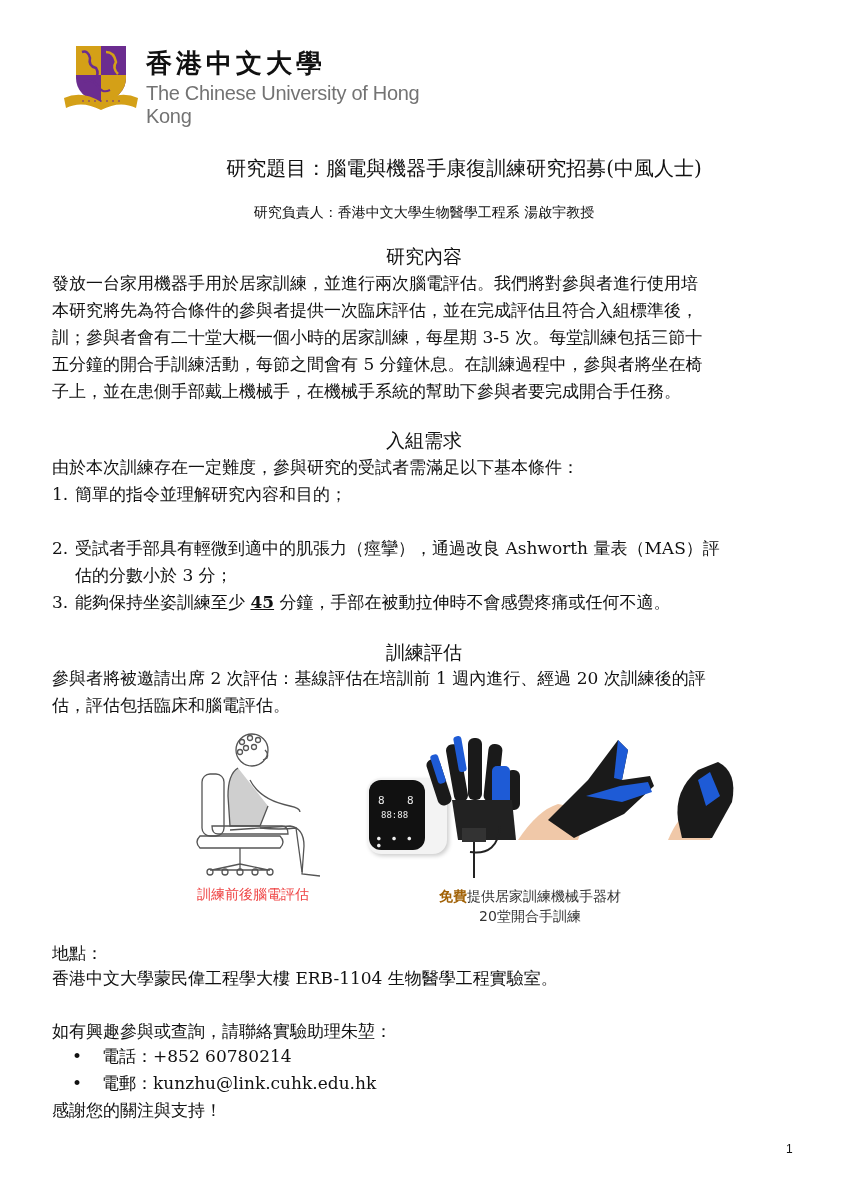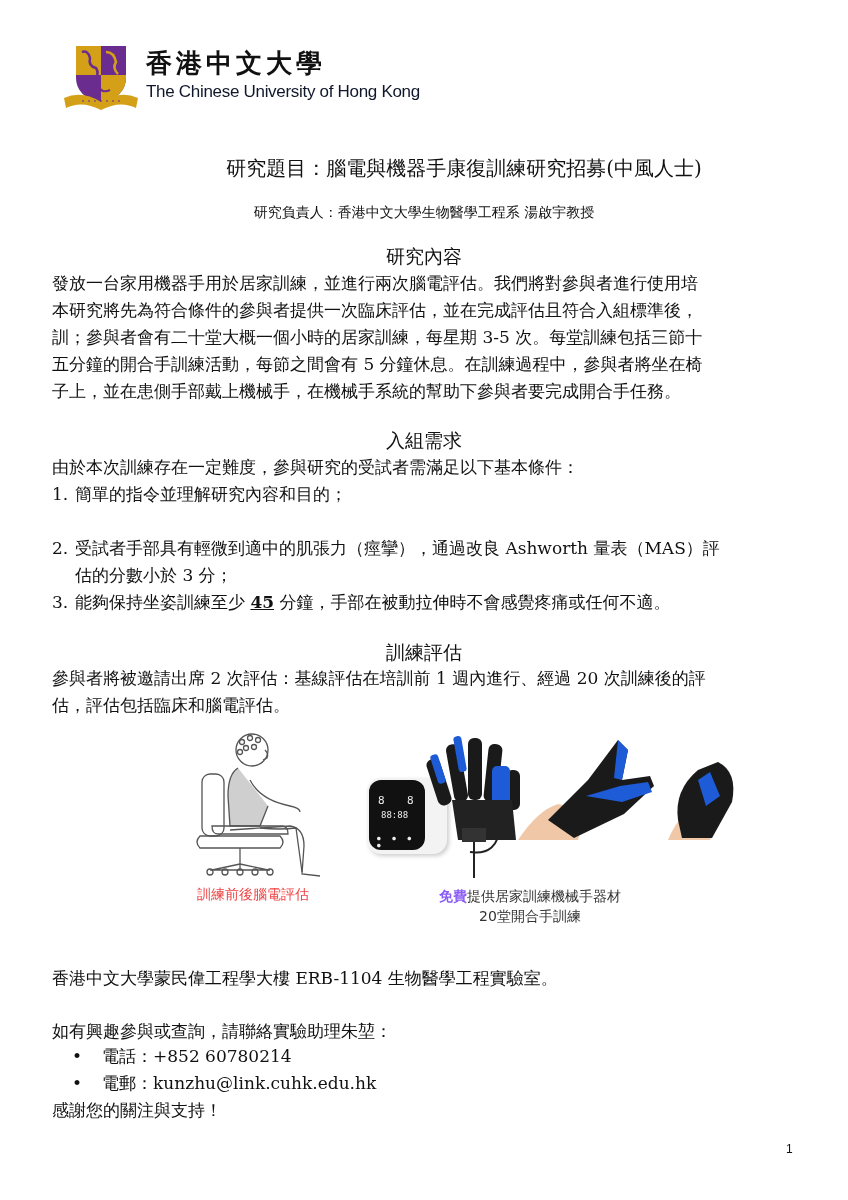--- a/index.html
+++ b/index.html
@@ -6,42 +6,42 @@
   body { width: 848px; height: 1200px; position: relative; overflow: hidden;
          font-family: "DejaVu Serif", "Liberation Serif", serif; color: #111; }
   .page { position: absolute; left: 0; top: 0; width: 848px; height: 1200px; }
 
   
   .logo { position: absolute; left: 62px; top: 42px; width: 380px; height: 70px; }
   .crest { position: absolute; left: 0; top: 0; width: 78px; height: 70px; }
   .logo-cn { position: absolute; left: 84px; top: 4px; font-family: "DejaVu Serif", serif;
              font-size: 26px; letter-spacing: 4px; color: #111; font-weight: bold; text-align: center; }
   .logo-en { position: absolute; left: 84px; top: 40px; font-family: "Liberation Sans", sans-serif;
-             font-size: 17px; color: #0f172a; letter-spacing: -0.3px; }
+             font-size: 20px; color: #737373; letter-spacing: -0.3px; }
 
   .title { position: absolute; left: 0; width: 848px; top: 155px; text-align: center;
            font-size: 20px; padding-left: 40px; }
   .pi { position: absolute; left: 0; width: 848px; top: 204px; text-align: center;
         font-size: 14px; }
 
   .h2 { position: absolute; left: 0; width: 848px; text-align: center; font-size: 19px; }
   .para { position: absolute; left: 52px; width: 748px; font-size: 17px; line-height: 27px;
           text-align: justify; }
   .line { display: block; white-space: nowrap; }
   .list-item { position: absolute; left: 52px; width: 748px; font-size: 17px; line-height: 27px; }
   .list-num { position: absolute; left: 0; top: 0; }
   .list-text { position: absolute; left: 23px; top: 0; }
   b { font-weight: bold; text-decoration: underline; }
 
   .figure { position: absolute; left: 190px; top: 730px; width: 560px; height: 150px; }
   .cap-left { position: absolute; left: 197px; top: 886px; font-family: "DejaVu Sans", sans-serif;
               font-size: 14px; color: #ef4444; }
   .cap-right { position: absolute; left: 400px; top: 886px; width: 260px; text-align: center;
                font-family: "DejaVu Sans", sans-serif; font-size: 14px; color: #333; line-height: 20px; }
-  .cap-right .bold { font-weight: bold; color: #8b5cf6; }
+  .cap-right .bold { font-weight: bold; color: #a16207; }
 
   .bullet-row { position: absolute; left: 72px; font-size: 17px; line-height: 27px; }
   .bullet-dot { display: inline-block; width: 30px; }
   .pagenum { position: absolute; left: 786px; top: 1142px; font-family: "Liberation Sans", sans-serif;
              font-size: 12px; }
 </style>
 </head>
 <body>
 
 <div class="page">
@@ -164,20 +164,21 @@
       <path d="M180 40 l12 -8 l10 24 l-14 10 z" fill="#1e5bd6"></path>
     </svg>
   </div>
 
   <div class="cap-left">訓練前後腦電評估</div>
   <div class="cap-right">
     <div style="white-space:nowrap;"><span class="bold">免費</span><span>提供居家訓練機械手器材</span></div>
     <div>20堂開合手訓練</div>
   </div>
 
+  <div class="para" style="top:940px;">地點：</div>
   <div class="para" style="top:965px;">香港中文大學蒙民偉工程學大樓 ERB-1104 生物醫學工程實驗室。</div>
 
   <div class="para" style="top:1018px;">如有興趣參與或查詢，請聯絡實驗助理朱堃：</div>
   <div class="bullet-row" style="top:1043px;">
     <span class="bullet-dot">•</span><span>電話：+852 60780214</span>
   </div>
   <div class="bullet-row" style="top:1070px;">
     <span class="bullet-dot">•</span><span>電郵：kunzhu@link.cuhk.edu.hk</span>
   </div>
   <div class="para" style="top:1097px;">感謝您的關注與支持！</div>

